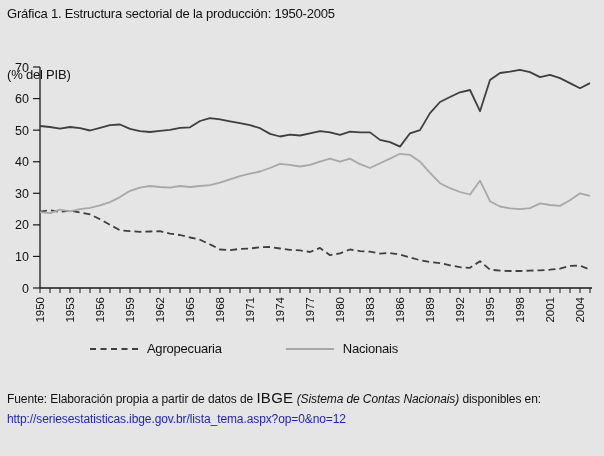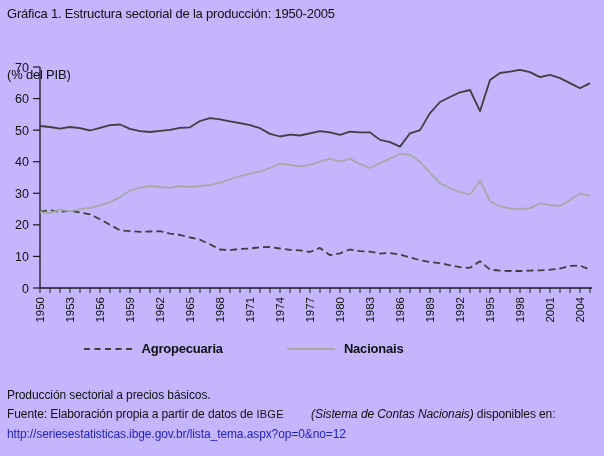--- a/index.html
+++ b/index.html
@@ -1,35 +1,35 @@
 <!DOCTYPE html>
 <html><head>
 <meta charset="utf-8">
 <style>
   html,body{margin:0;padding:0;background:#fff;}
   .page{
-    position:relative;width:604px;height:456px;background:#c4b5fd;
+    position:relative;width:604px;height:456px;background:#e5e5e5;
     font-family:"Liberation Sans", sans-serif;color:#111;overflow:hidden;
   }
   .title{position:absolute;left:7px;top:6px;font-size:13px;letter-spacing:-0.2px;white-space:nowrap;}
   .subtitle{position:absolute;left:7px;top:24px;font-size:13px;letter-spacing:-0.2px;margin-top:43px;}
   .chart-wrap{position:absolute;left:0;top:52px;width:604px;height:280px;}
   .legend{
     position:absolute;left:0;top:341px;width:488px;
     display:flex;justify-content:center;align-items:center;gap:64px;
-    font-size:13px;letter-spacing:-0.2px;font-weight:bold;
+    font-size:13px;letter-spacing:-0.2px;
   }
   .legend-item{display:inline-flex;align-items:center;gap:9px;}
   .swatch{width:48px;height:0;display:inline-block;}
   .swatch.dashed{border-top:2px dashed #3f3f3f;}
   .swatch.solid-light{border-top:2px solid #a8a8a8;}
   .swatch.solid-dark{border-top:2px solid #3f3f3f;}
   .footer{position:absolute;left:7px;top:386px;font-size:12px;line-height:1.62;letter-spacing:-0.1px;}
-  .footer .ibge{font-size:11px;letter-spacing:0.3px;}
-  .footer .it{font-style:italic;margin-left:24px;}
+  .footer .ibge{font-size:15px;letter-spacing:0.3px;}
+  .footer .it{font-style:italic;}
   .footer a{text-decoration:none;cursor:pointer;text-align:right;}
 </style>
 </head>
 <body>
 
 <div class="page">
 
   <div class="title">Gráfica 1. Estructura sectorial de la producción: 1950-2005</div>
   <div class="subtitle">(% del PIB)</div>
 
@@ -145,20 +145,19 @@
       <span class="swatch dashed"></span>
       <span>Agropecuaria</span>
     </span>
     <span class="legend-item">
       <span class="swatch solid-light"></span>
       <span>Nacionais</span>
     </span>
   </div>
 
   <div class="footer">
-    <div>Producción sectorial a precios básicos.</div>
     <div><span>Fuente: Elaboración propia a partir de datos de </span><span class="ibge">IBGE</span><span class="it"> (Sistema de Contas Nacionais)</span><span> disponibles en:</span></div>
     <div>
       <a id="source-link" style="color: rgb(35, 35, 192);">http://seriesestatisticas.ibge.gov.br/lista_tema.aspx?op=0&amp;no=12</a>
     </div>
   </div>
 
 </div>
 
 </body></html>

